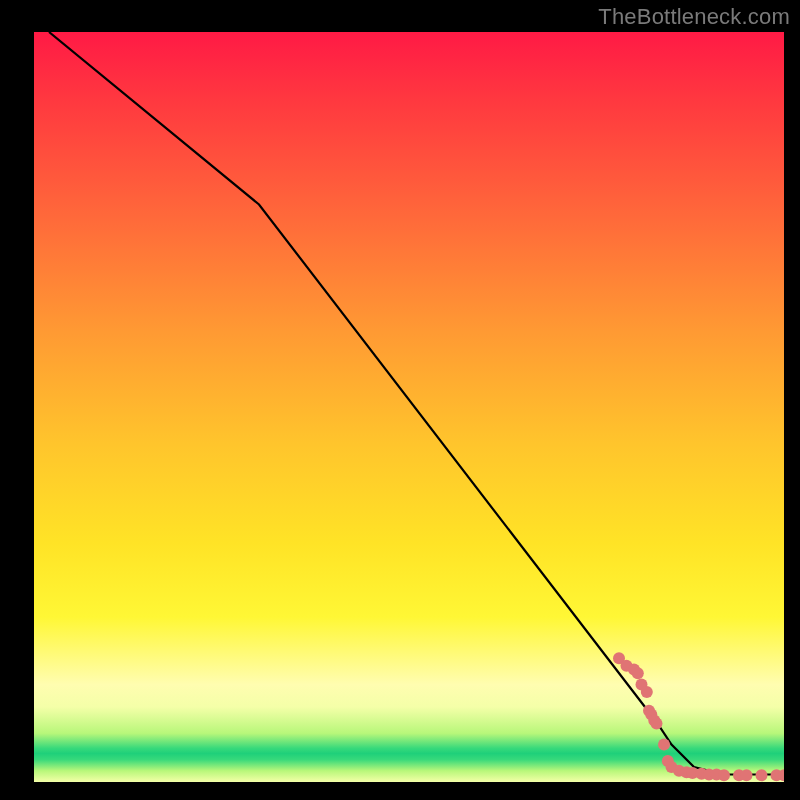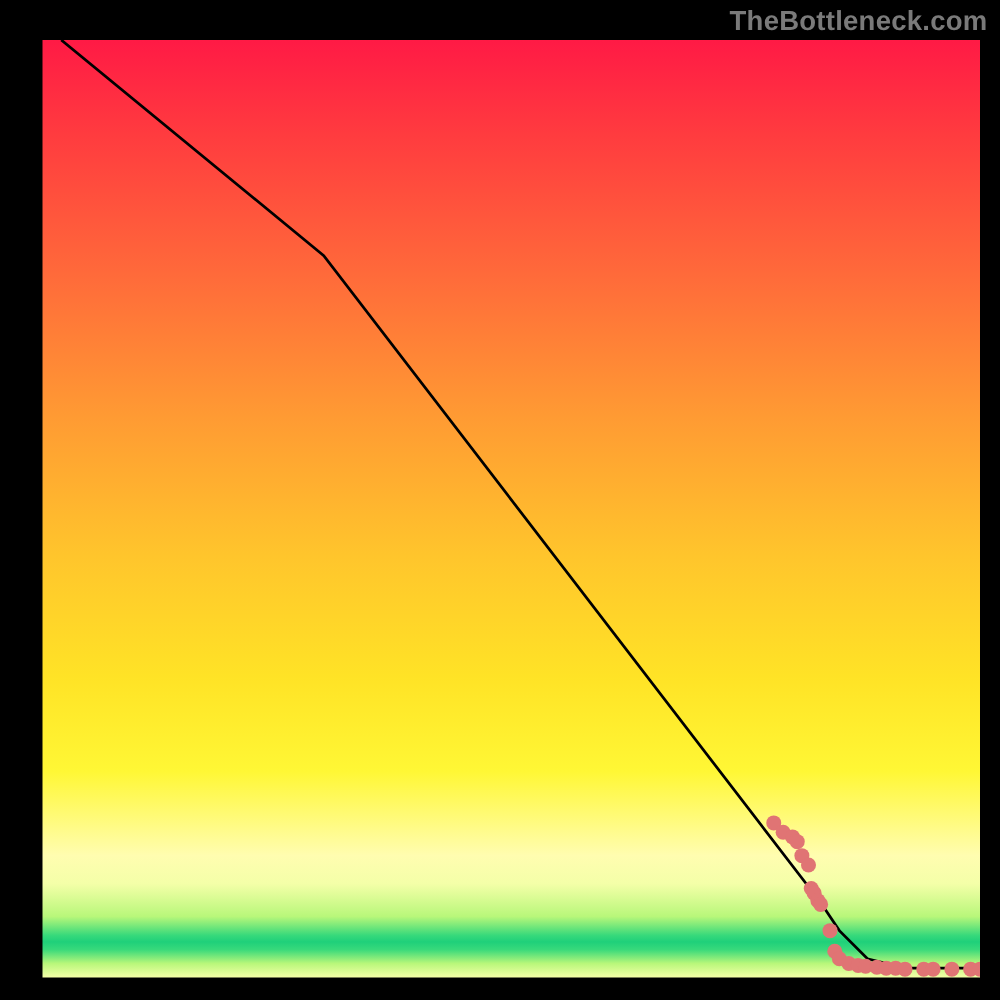--- a/index.html
+++ b/index.html
@@ -15,21 +15,21 @@
     position: relative;
     width: 800px;
     height: 800px;
   }
   .watermark {
     position: absolute;
     top: 4px;
     right: 10px;
     color: #7a7a7a;
     font-size: 22px;
-    font-weight: 700;
+    font-weight: 400;
     letter-spacing: 0.2px;
     user-select: none;
   }
   
   .plot-wrap {
     position: absolute;
     left: 34px;
     top: 32px;
     width: 750px;
     height: 750px;

